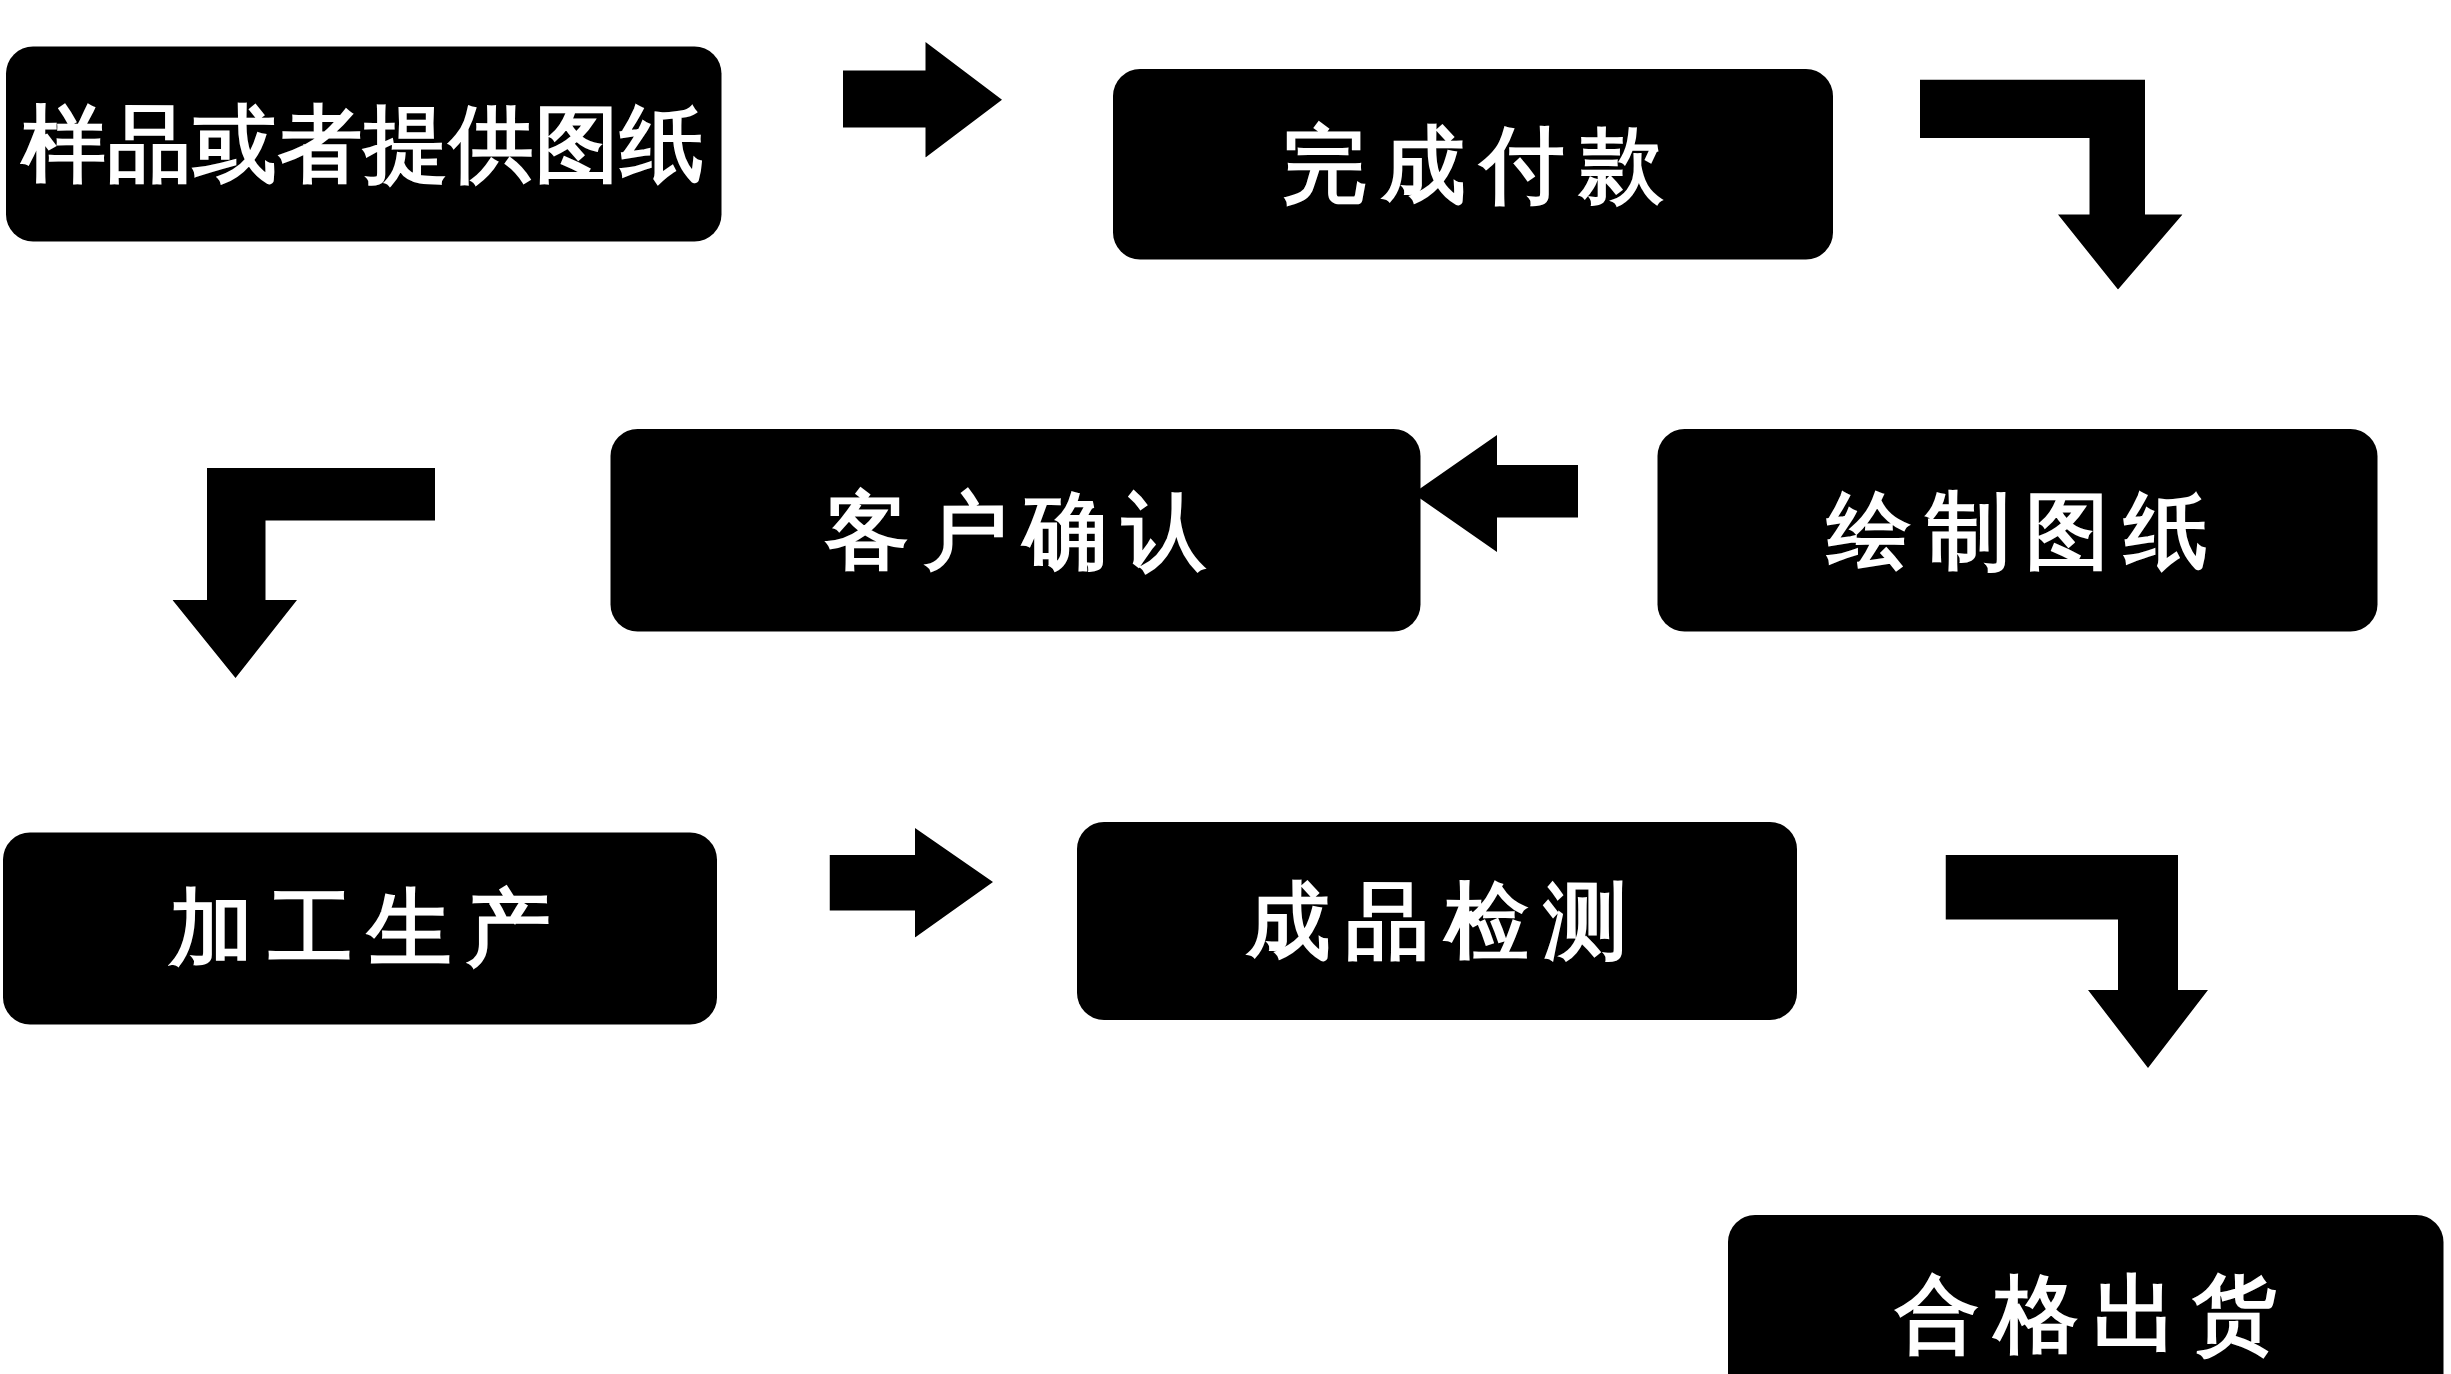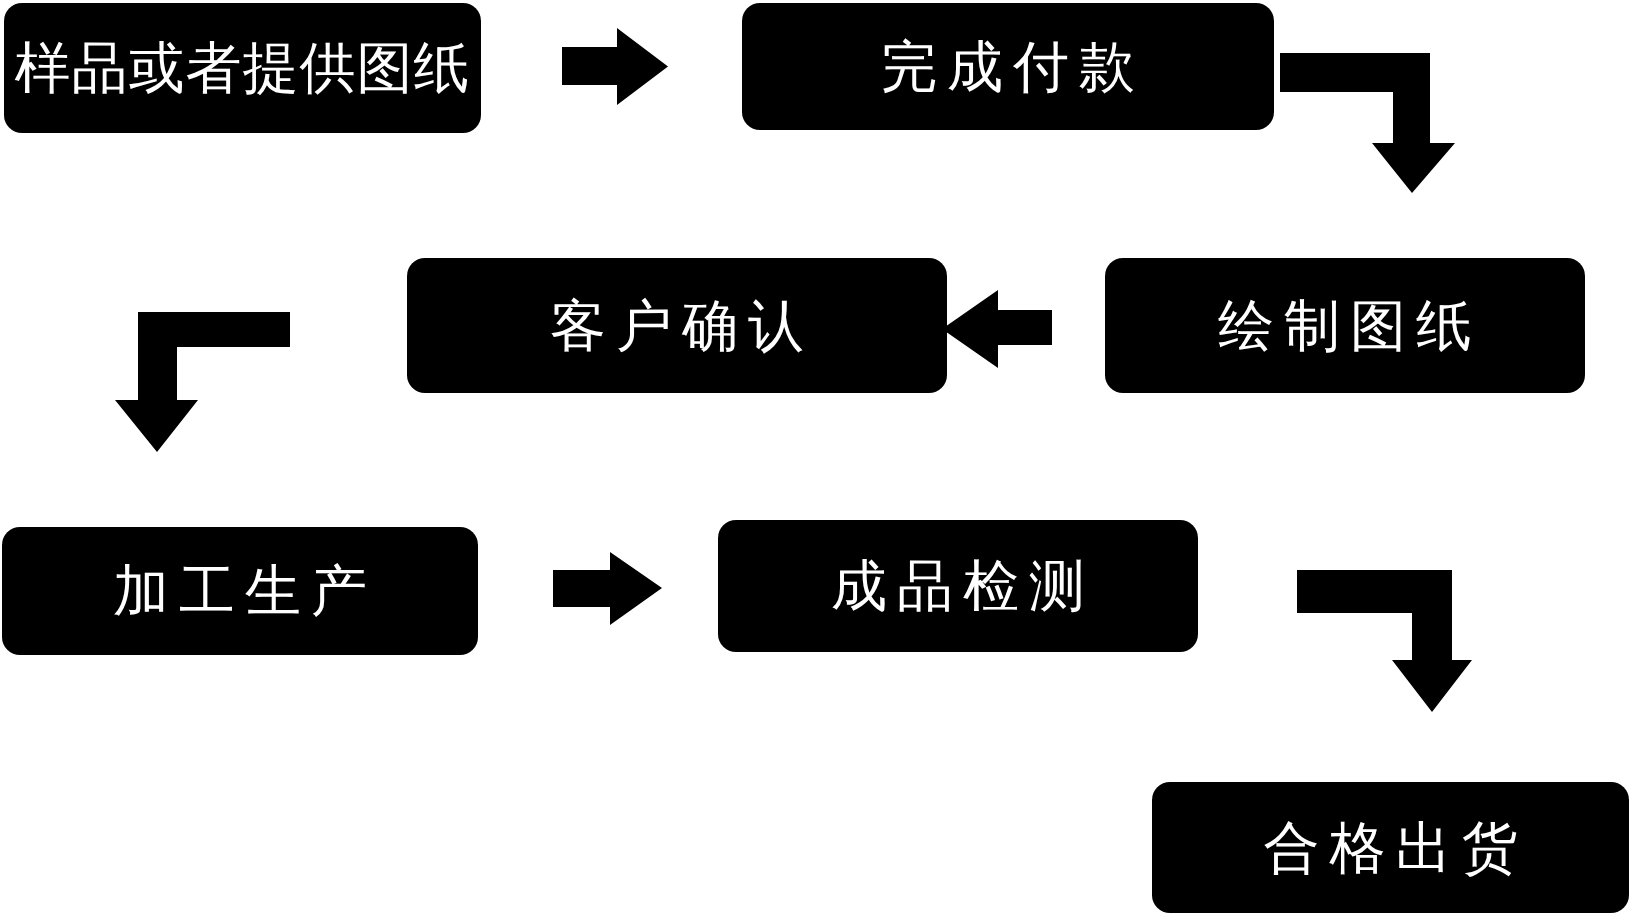--- a/index.html
+++ b/index.html
@@ -16,37 +16,38 @@
     font-family: "Liberation Sans", sans-serif;
   }
   .node {
     position: absolute;
     background: var(--node-bg, #000000);
     color: var(--node-text, #ffffff);
     border-radius: 18px;
     display: flex;
     align-items: center;
     justify-content: center;
-    font-weight: 400;
+    font-weight: 700;
     font-size: 56px;
     line-height: 1;
     white-space: nowrap;
+    margin-top: 28px;
   }
   .ls-wide { letter-spacing: 10px; text-indent: 10px; }
   .ls-tight { letter-spacing: 1px; }
   .connector {
     position: absolute;
     display: block;
   }
   .connector polygon {
     fill: var(--node-bg, #000000);
   }
   
   #node-a { left: 4px;    top: 3px;   width: 477px; height: 130px; }
-  #node-b { left: 742px;  top: 3px;   width: 532px; height: 127px; }
+  #node-b { left: 742px;  top: 18px;   width: 480px; height: 127px; }
   #node-c { left: 407px;  top: 258px; width: 540px; height: 135px; }
   #node-d { left: 1105px; top: 258px; width: 480px; height: 135px; }
   #node-e { left: 2px;    top: 527px; width: 476px; height: 128px; }
   #node-f { left: 718px;  top: 520px; width: 480px; height: 132px; text-align: center; }
   #node-g { left: 1152px; top: 782px; width: 477px; height: 131px; }
   
   #conn-1 { left: 562px;  top: 28px;  }
   #conn-2 { left: 1280px; top: 53px;  }
   #conn-3 { left: 942px;  top: 290px; }
   #conn-4 { left: 115px;  top: 312px; }

